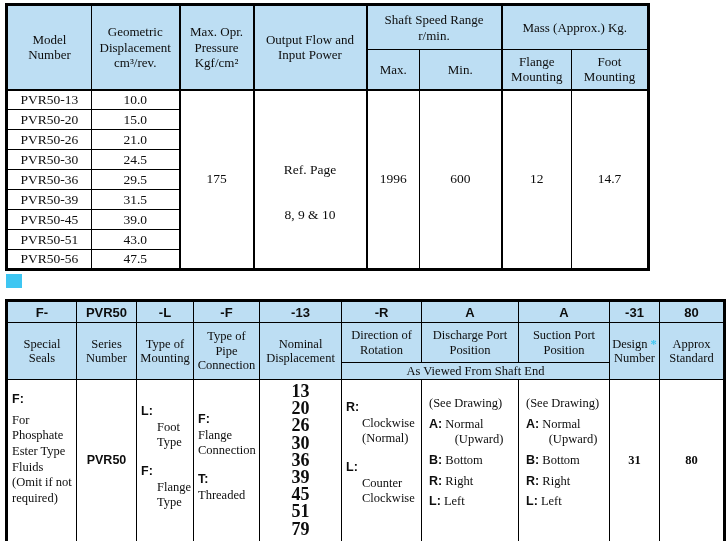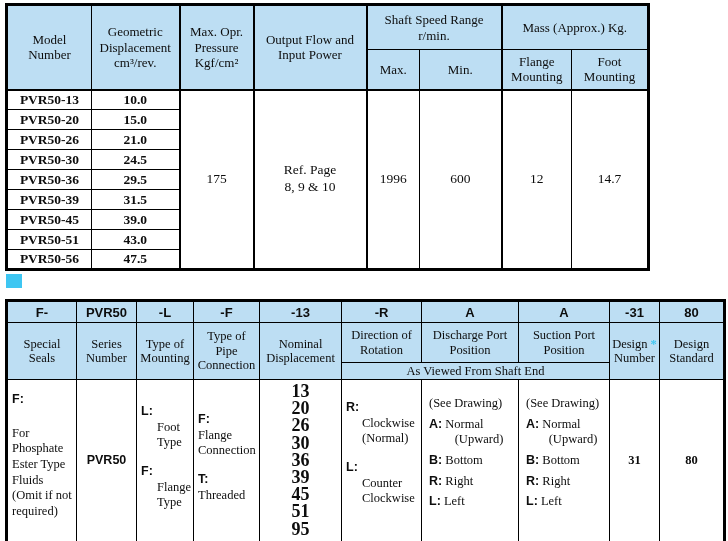--- a/index.html
+++ b/index.html
@@ -19,21 +19,21 @@
   table{border-collapse:collapse;table-layout:fixed;position:absolute;background:#fff;}
 
   
   .spec{left:5px;top:3px;width:642px;border:3px solid #000;}
   .spec th,.spec td{border:1px solid #000;overflow:hidden;vertical-align:middle;text-align:center;}
   .spec thead th{background:var(--blue);font-weight:normal;font-size:13px;line-height:1.18;padding:1px 2px;}
   .spec thead tr.h1{height:45px;}
   .spec thead tr.h2{height:40px;}
   .spec tbody tr{height:20px;}
   .spec tbody td{font-size:13.5px;padding:0 2px;}
-  .spec td.model,.spec td.disp{font-weight:bold;border-radius:6px;}
+  .spec td.model,.spec td.disp{font-weight:normal;border-radius:6px;}
   .spec td.merged{font-weight:normal;}
   .bl2{border-left-width:2px !important;}
   .bt2{border-top-width:2px !important;}
 
   
   .sec-head{position:absolute;left:6px;top:274px;display:flex;align-items:center;}
   .sec-bullet{width:16px;height:14px;background:var(--cyan);margin-right:15px;}
   .sec-title{font-family:"Liberation Sans","DejaVu Sans",sans-serif;font-weight:bold;font-size:15.5px;color:#000;}
 
   
@@ -45,38 +45,38 @@
   .desig tr.labels{height:40px;}
   .desig tr.labels th{font-weight:normal;font-size:12.5px;line-height:1.15;text-align:center;vertical-align:middle;padding:1px 2px;}
   .desig tr.viewed{height:17px;margin-top:42px;}
   .desig tr.viewed th{font-weight:normal;font-size:12.5px;text-align:center;vertical-align:middle;background:var(--blue);}
   .star{color:var(--cyan);font-weight:bold;margin-left:3px;}
 
   .desig tbody tr{height:158px;}
   .desig tbody td{vertical-align:top;text-align:left;font-size:12.5px;line-height:1.25;padding:3px 4px;}
   .code{font-family:"Liberation Sans","DejaVu Sans",sans-serif;font-weight:bold;font-size:12.5px;}
   .seals{padding-top:12px !important;}
-  .seal-text{margin-top:18px;}
+  .seal-text{margin-top:5px;}
   .series-cell{vertical-align:middle !important;text-align:center !important;
     font-family:"Liberation Sans","DejaVu Sans",sans-serif;font-weight:bold;font-size:14px;}
   .mount{padding-top:24px !important;}
   .pipe{padding-top:32px !important;}
   .rot{padding-top:20px !important;}
   .opt-group{margin-bottom:13px;}
   .opt-label{padding-left:16px;}
   .pipe .opt-label{padding-left:0;}
   .nums-cell{text-align:center !important;padding-top:3px !important;}
   .num{font-family:Liberation Serif, serif;font-weight:bold;font-size:18px;line-height:17.2px;}
   .port{padding-top:16px !important;padding-left:7px !important;margin-left:40px;}
   .port-note{margin-bottom:4px;}
   .pitem{margin-top:5px;}
   .pcont{padding-left:15px;text-align:center;}
   .design-cell{vertical-align:middle !important;text-align:center !important;
     font-family:Liberation Serif, serif;font-weight:bold;font-size:13.5px;}
-  .out-lines div{line-height:1.25;}
+  .out-lines div{line-height:1.25;margin-top:28px;}
 </style>
 </head>
 <body>
 
 <table class="spec">
   <colgroup>
     <col style="width:85px">
       <col style="width:88px">
       <col style="width:74px">
       <col style="width:113px">
@@ -186,21 +186,21 @@
       <th rowspan="2">Type of Mounting</th>
       <th rowspan="2">Type of Pipe Connection</th>
       <th rowspan="2">Nominal Displacement</th>
       <th>Direction of Rotation</th>
       <th>Discharge Port Position</th>
       <th>Suction Port Position</th>
       <th rowspan="2">
         <div><span>Design</span><span class="star">*</span></div>
         <div>Number</div>
       </th>
-      <th rowspan="2">Design Standard</th>
+      <th rowspan="2">Approx Standard</th>
     </tr>
     <tr class="viewed">
       <th colspan="3">As Viewed From Shaft End</th>
     </tr>
   </thead>
   <tbody>
     <tr>
       <td class="seals">
         <div class="code">F:</div>
         <div class="seal-text">For Phosphate Ester Type Fluids (Omit if not required)</div>
@@ -228,21 +228,21 @@
         </td>
       <td class="nums-cell">
           <div class="num">13</div>
           <div class="num">20</div>
           <div class="num">26</div>
           <div class="num">30</div>
           <div class="num">36</div>
           <div class="num">39</div>
           <div class="num">45</div>
           <div class="num">51</div>
-          <div class="num">95</div>
+          <div class="num">79</div>
         </td>
       <td class="rot">
           <div class="opt-group">
             <div class="code">R:</div>
             <div class="opt-label">Clockwise (Normal)</div>
           </div>
           <div class="opt-group">
             <div class="code">L:</div>
             <div class="opt-label">Counter Clockwise</div>
           </div>

